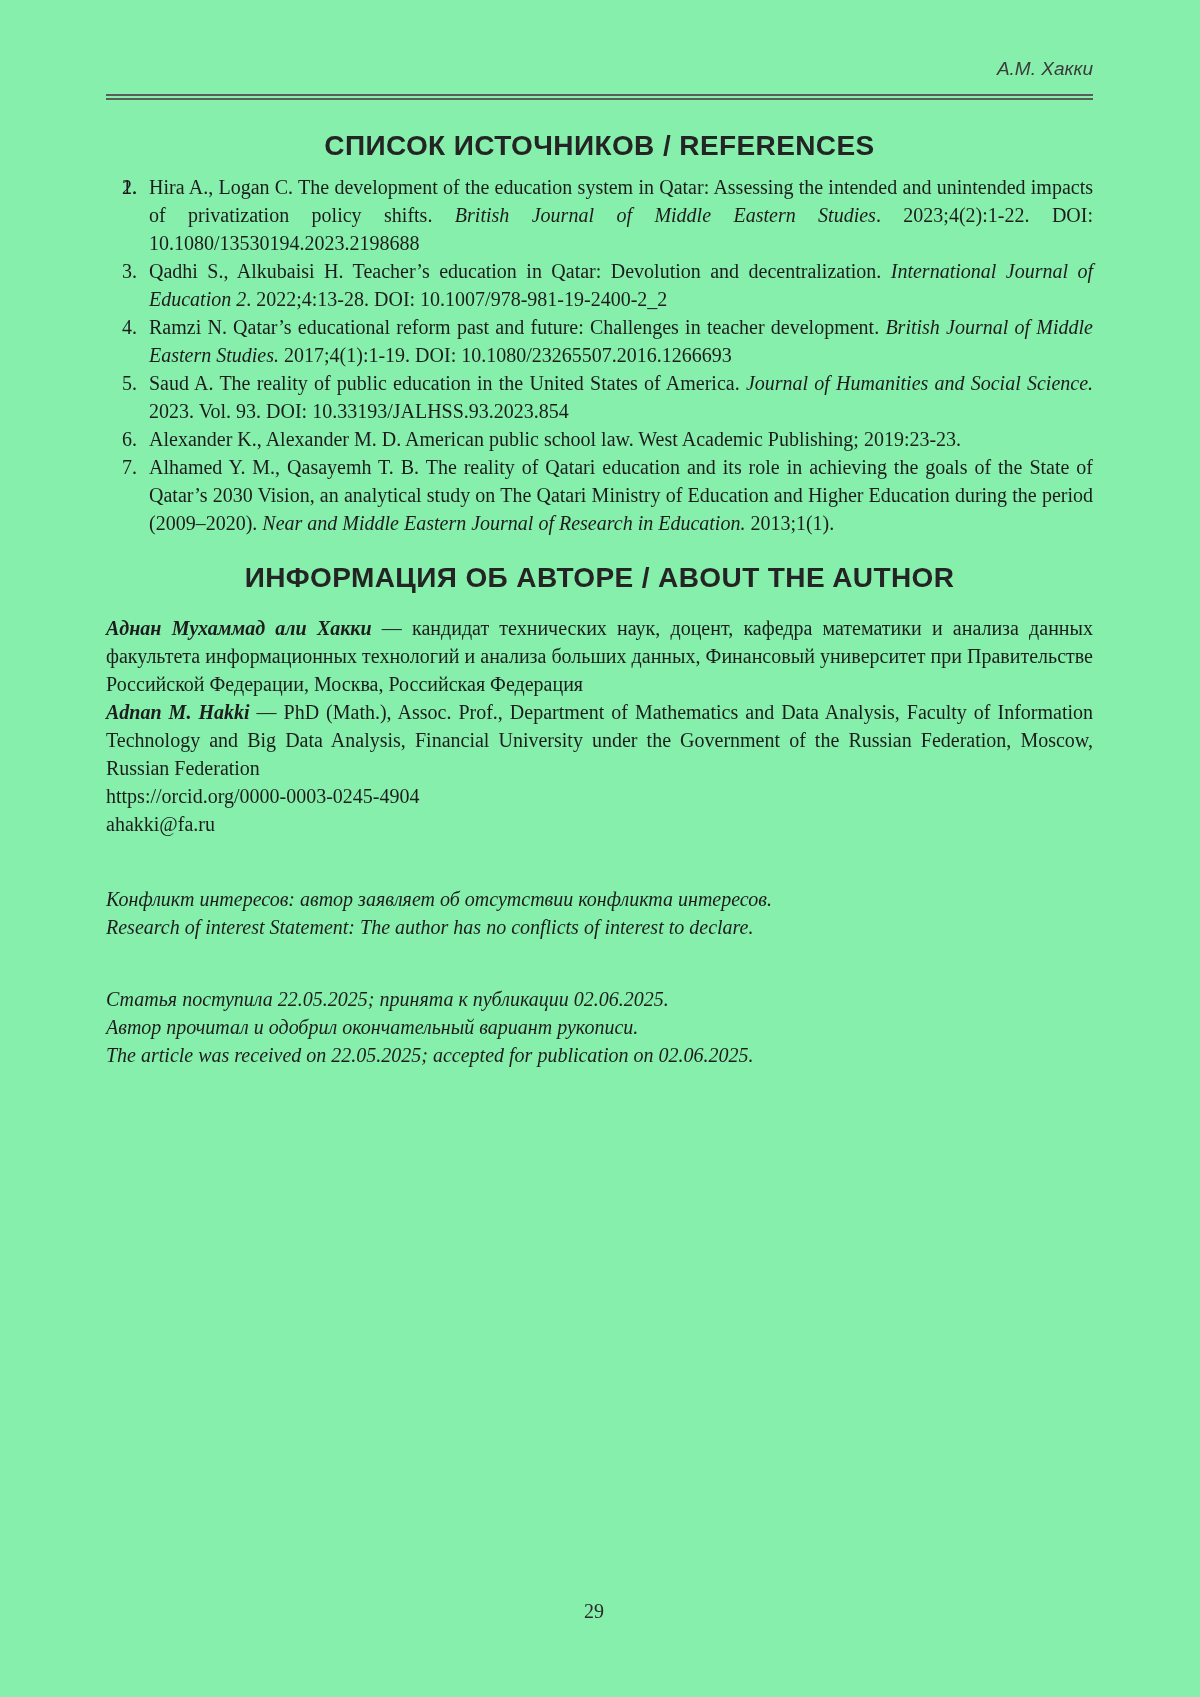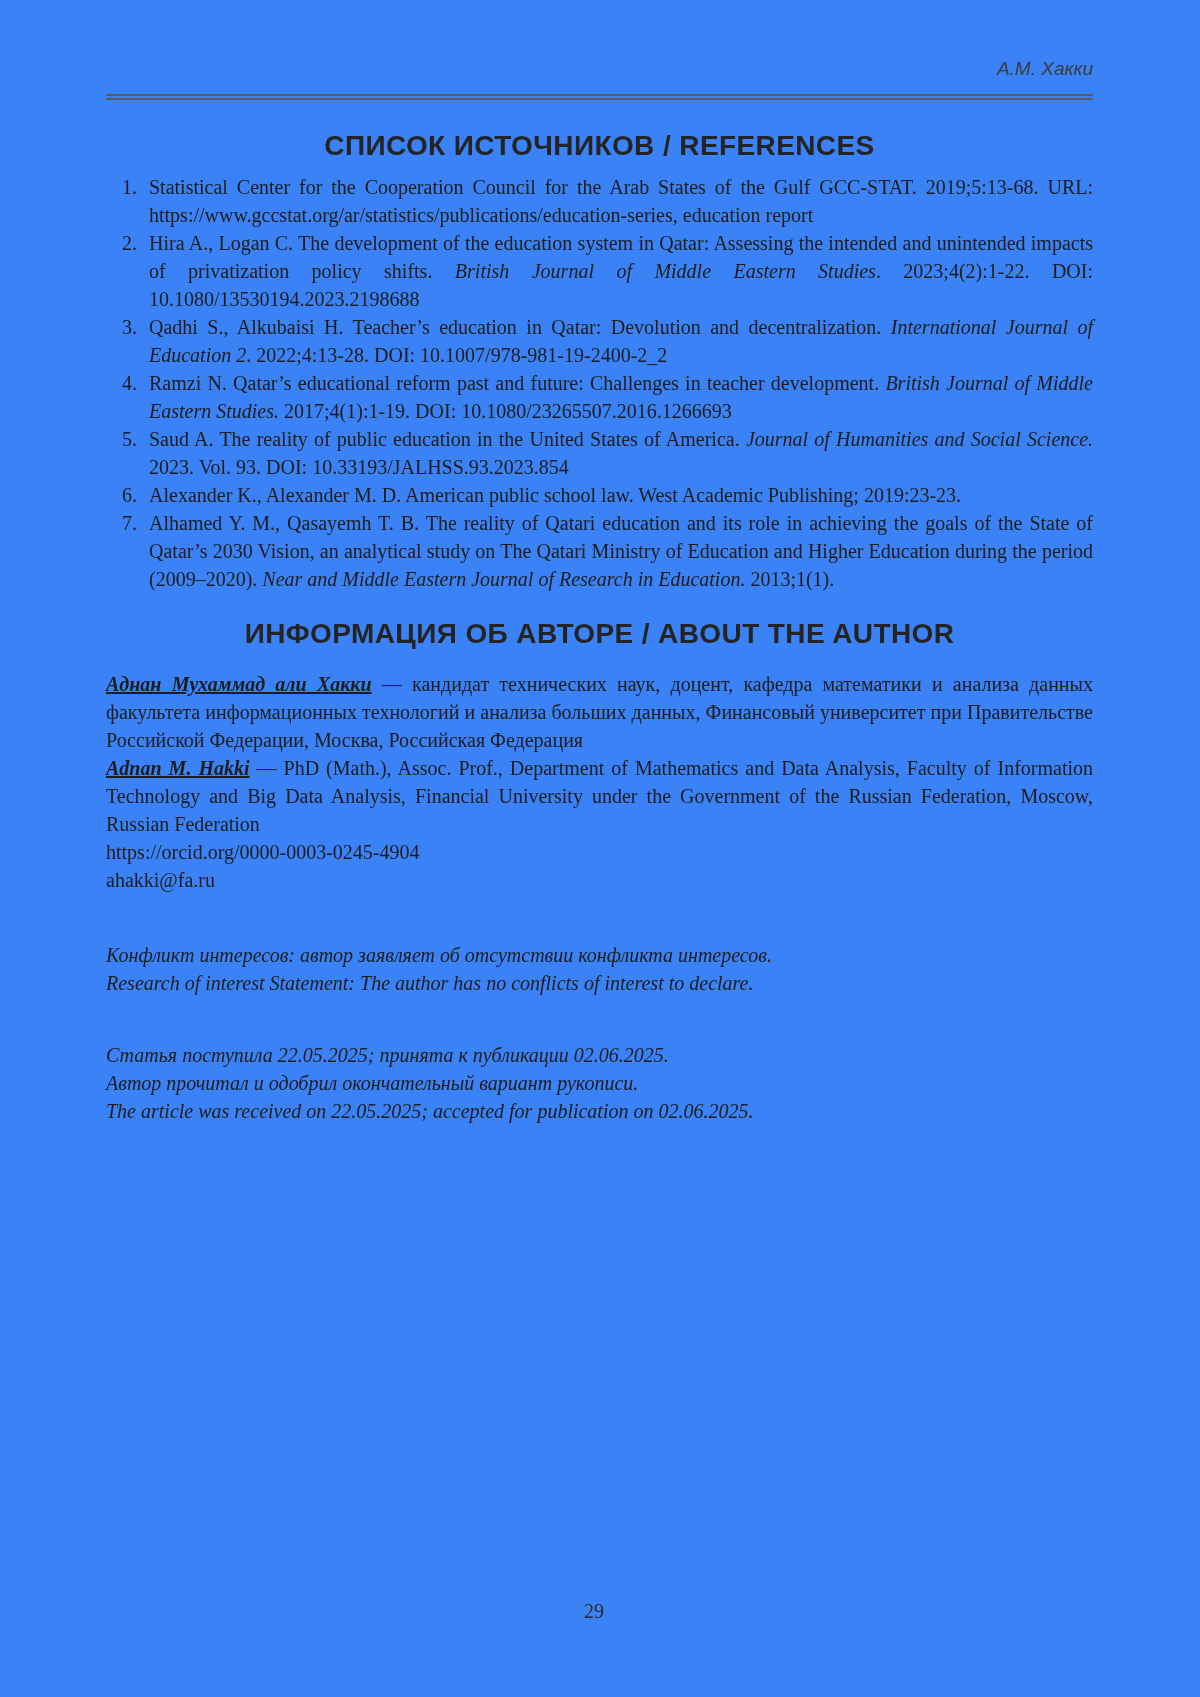--- a/index.html
+++ b/index.html
@@ -1,21 +1,21 @@
 <!DOCTYPE html>
 <html lang="ru"><head>
 <meta charset="utf-8">
 <style>
   html, body { margin: 0; padding: 0; background: #ffffff; }
   .page {
     position: relative;
     width: 1200px;
     height: 1697px;
     margin: 0 auto;
-    background: #3b82f6;
+    background: #86efac;
     box-sizing: border-box;
     padding: 57px 107px 0 106px;
     font-family: "Liberation Serif", serif;
     color: #1d1d1d;
   }
   .running-head {
     text-align: right;
     font-family: "Liberation Sans", sans-serif;
     font-style: italic;
     font-size: 19px;
@@ -49,21 +49,21 @@
   }
   .ref-item { position: relative; padding-left: 43px; }
   .ref-num { position: absolute; left: 16px; top: 0; }
   .it { font-style: italic; }
   .author-block {
     margin-top: 22px;
     font-size: 20px;
     line-height: 28px;
   }
   .author-par { margin: 0; text-align: justify; }
-  .author-name { font-weight: bold; font-style: italic; text-decoration: underline; }
+  .author-name { font-weight: bold; font-style: italic; }
   .plain-line { margin: 0; }
   .statements {
     font-size: 20px;
     line-height: 28px;
     font-style: italic;
   }
   .statements p { margin: 0; }
   .conflict-block { margin-top: 47px; }
   .dates-block { margin-top: 44px; }
   .page-number {
@@ -83,21 +83,21 @@
 
   <div class="running-head">А.М. Хакки</div>
 
   <div class="double-rule"></div>
 
   <h1 class="section-heading">СПИСОК ИСТОЧНИКОВ / REFERENCES</h1>
 
   <ol class="ref-list">
     <li class="ref-item">
       <span class="ref-num">1.</span>
-      <span>Statistical Center for the Cooperation Council for the Arab States of the Gulf GCC-STAT. 2019;5:13-68. URL: https://www.gccstat.org/ar/statistics/publications/education-series, education report</span><span class="it"></span><span></span>
+      <span class="it"></span><span></span>
     </li>
     <li class="ref-item">
       <span class="ref-num">2.</span>
       <span>Hira A., Logan C. The development of the education system in Qatar: Assessing the intended and unintended impacts of privatization policy shifts. </span><span class="it">British Journal of Middle Eastern Studies</span><span>. 2023;4(2):1-22. DOI: 10.1080/13530194.2023.2198688</span>
     </li>
     <li class="ref-item">
       <span class="ref-num">3.</span>
       <span>Qadhi S., Alkubaisi H. Teacher’s education in Qatar: Devolution and decentralization. </span><span class="it">International Journal of Education 2</span><span>. 2022;4:13-28. DOI: 10.1007/978-981-19-2400-2_2</span>
     </li>
     <li class="ref-item">

